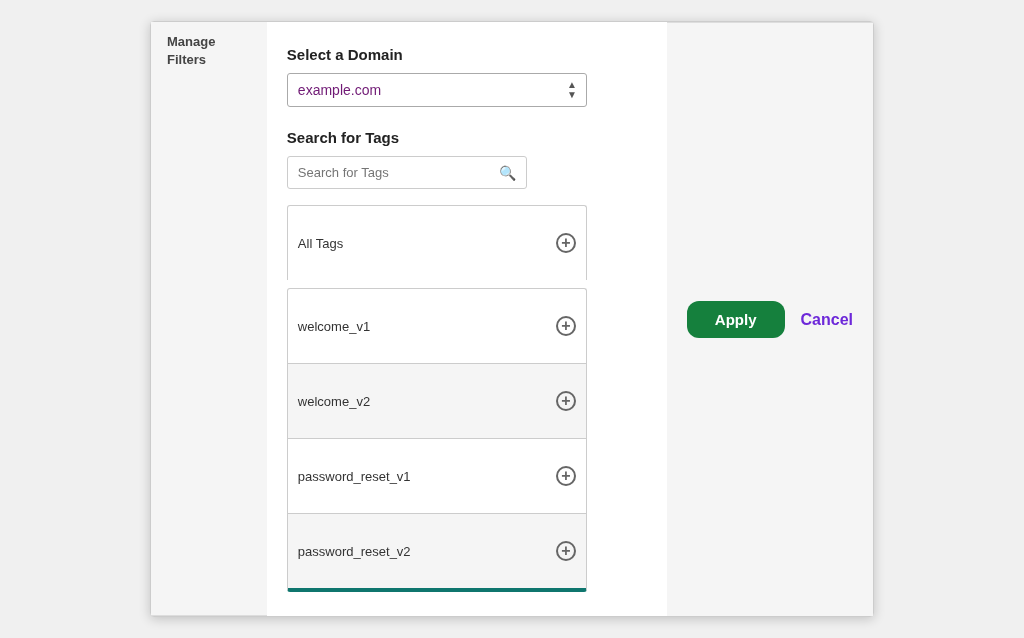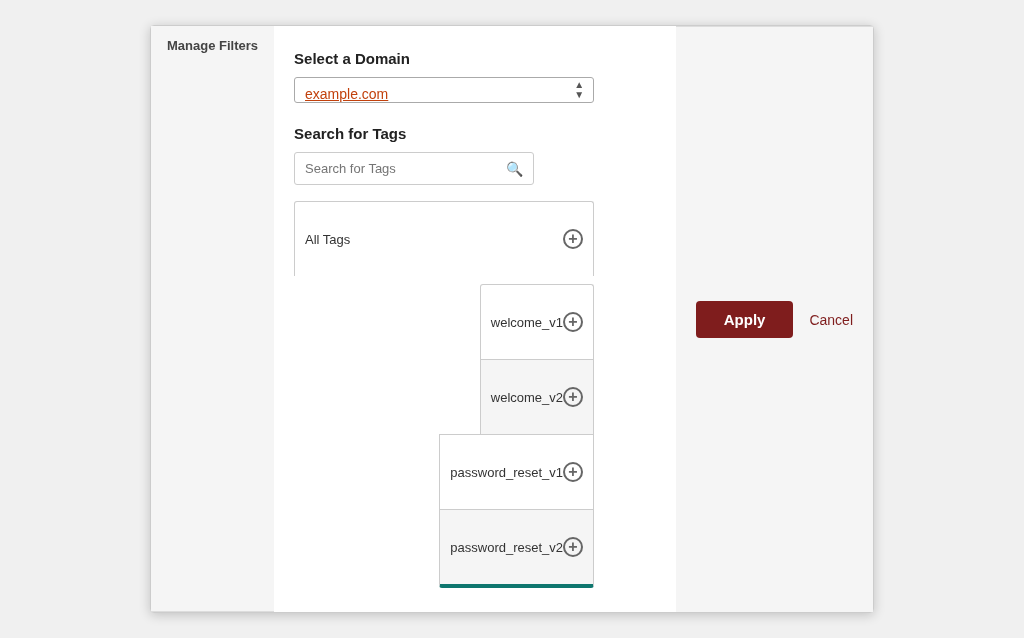--- a/index.html
+++ b/index.html
@@ -66,30 +66,29 @@
     }
 
     .domain-select-wrapper {
       position: relative;
       width: 300px;
       margin-bottom: 22px;
     }
 
     .domain-select {
       width: 100%;
-      padding: 8px 32px 0 10px;
+      padding: 8px 32px 8px 10px;
       font-size: 14px;
-      color: #c2410c;
+      color: #701a75;
       border: 1px solid #aaaaaa;
       border-radius: 3px;
       background: #ffffff;
       appearance: none;
       -webkit-appearance: none;
       cursor: pointer;
-      text-decoration: underline;
     }
 
     .select-arrow {
       position: absolute;
       right: 10px;
       top: 50%;
       transform: translateY(-50%);
       pointer-events: none;
       font-size: 13px;
       color: #555555;
@@ -170,21 +169,20 @@
       background: #f5f5f5;
     }
 
     .tag-item-spacer {
       height: 8px;
     }
 
     .tag-group {
       display: flex;
       flex-direction: column;
-      align-items: flex-end;
     }
 
     .add-icon {
       width: 20px;
       height: 20px;
       border-radius: 50%;
       border: 2px solid #666666;
       display: flex;
       align-items: center;
       justify-content: center;
@@ -204,37 +202,38 @@
     .dialog-footer {
       background: #f5f5f5;
       border-top: 1px solid #dddddd;
       padding: 12px 20px;
       display: flex;
       align-items: center;
       gap: 16px;
     }
 
     .apply-button {
-      background: #7f1d1d;
+      background: #15803d;
       color: #ffffff;
       border: none;
-      border-radius: 4px;
+      border-radius: 12px;
       padding: 10px 28px;
       font-size: 15px;
       font-weight: 600;
       cursor: pointer;
     }
 
     .cancel-link {
-      color: #7f1d1d;
-      font-size: 14px;
+      color: #6d28d9;
+      font-size: 16px;
       cursor: pointer;
       text-decoration: none;
       background: none;
       border: none;
+      font-weight: bold;
     }
   </style>
 </head>
 <body>
 
 <div class="dialog">
 
   <div class="dialog-header">
     <span class="dialog-header-title">Manage Filters</span>
   </div>

